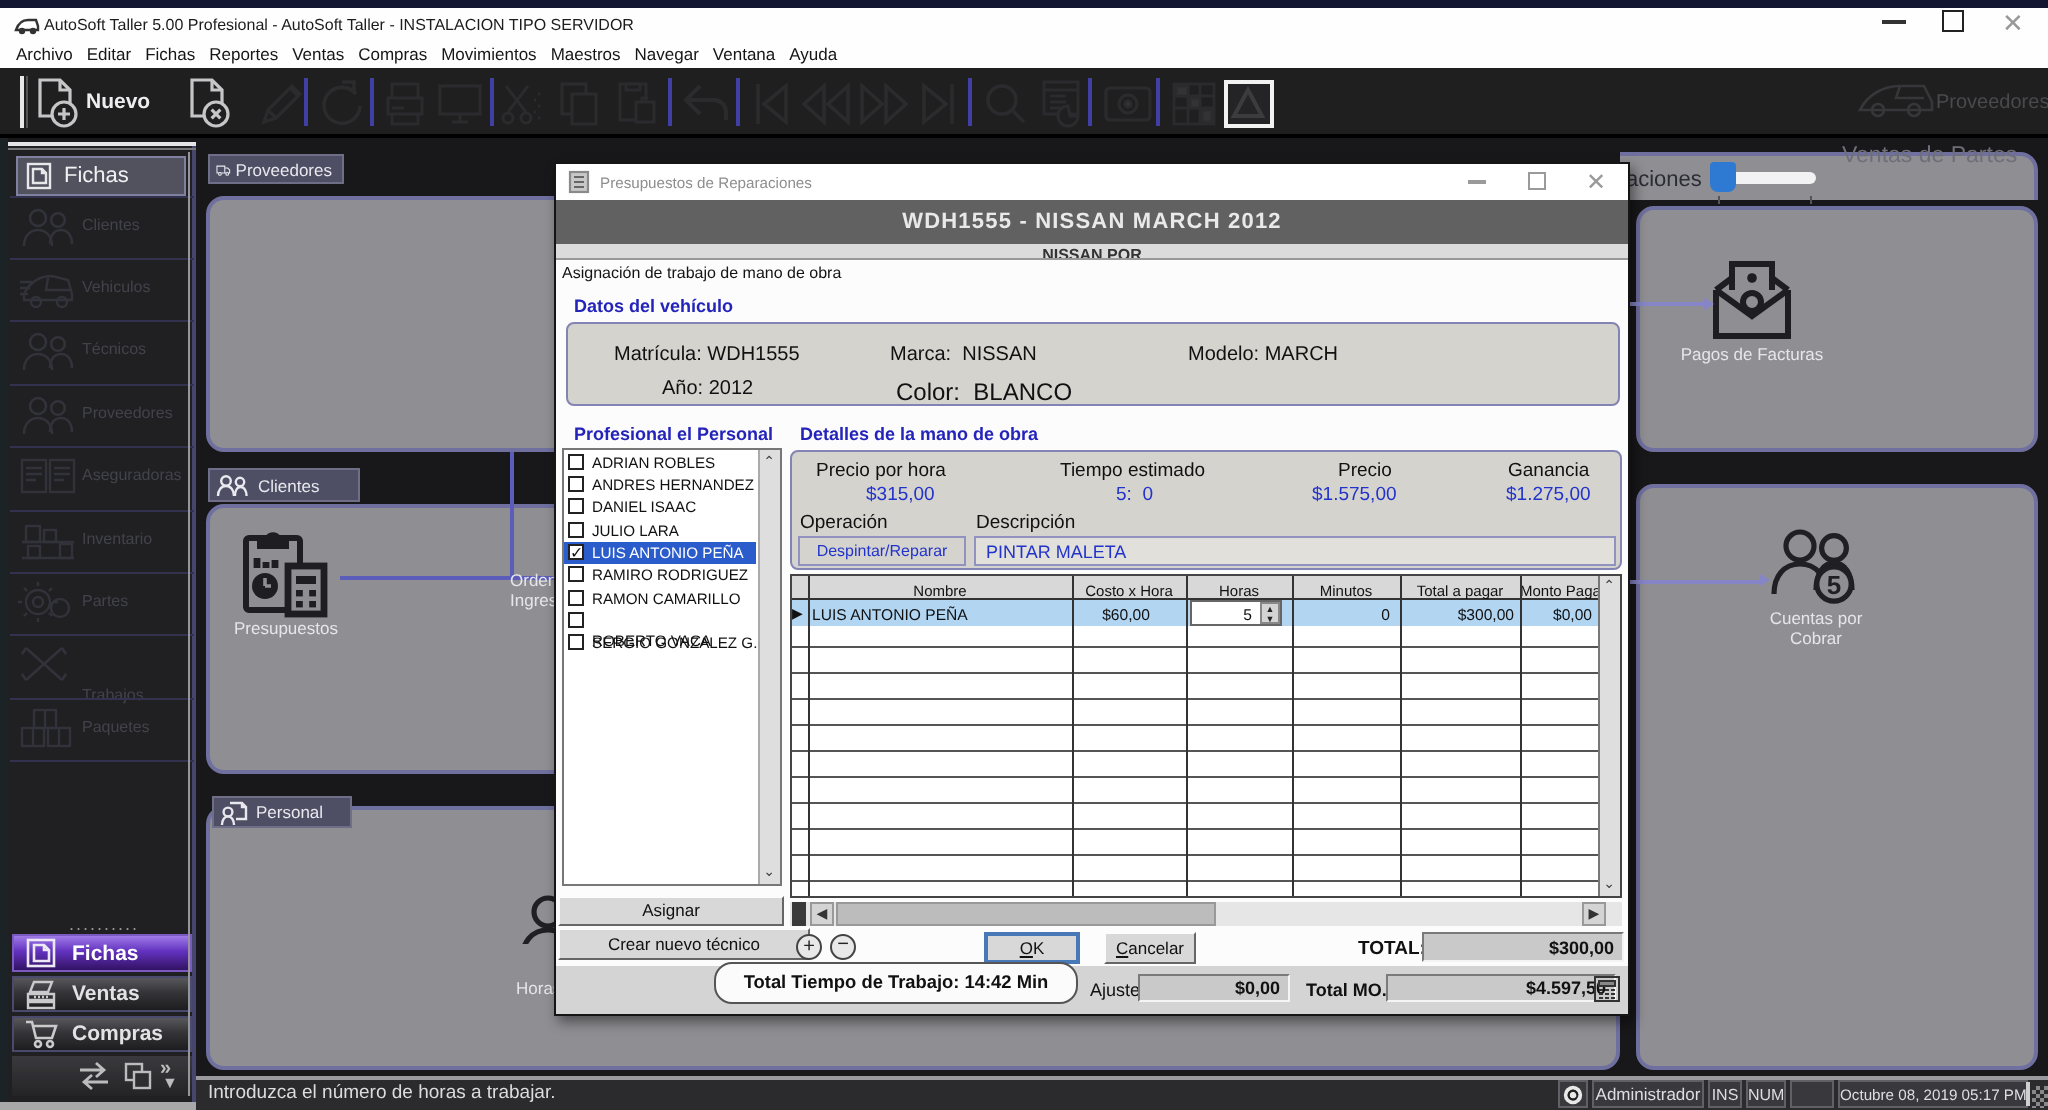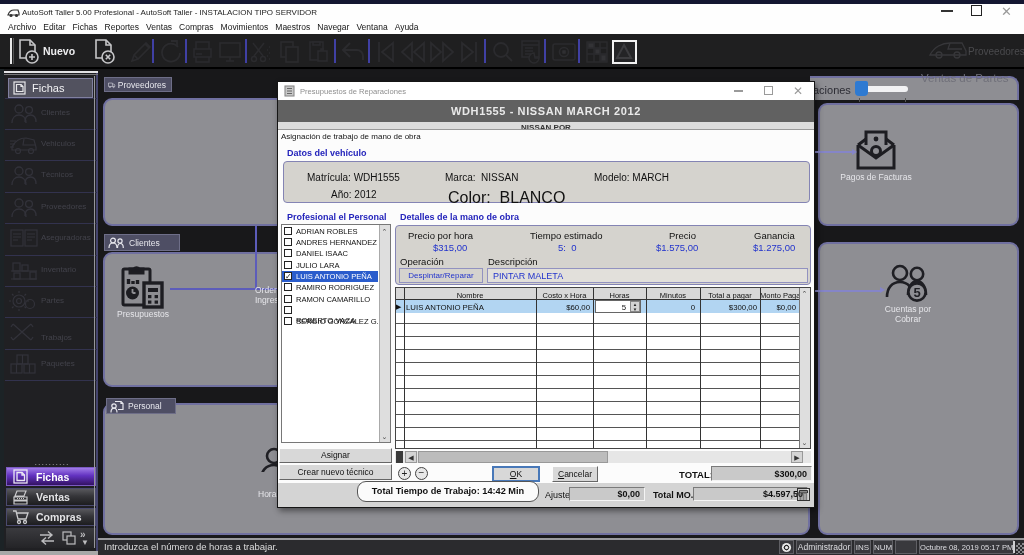--- a/index.html
+++ b/index.html
@@ -276,21 +276,21 @@
         <circle cx="21" cy="14" r="4.5"></circle>
       </svg>
     </div>
 <div class="a" style="left:41px;top:295.9px;font-size:8px;color:#42424b">Partes</div>
 <div class="a" style="left:5px;top:317.3px;width:92px;height:1px;background:#32324e"></div>
 <div class="a" style="left:9px;top:321.3px">
       <svg width="28" height="22" viewBox="0 0 28 22" fill="none" stroke="#32323a" stroke-width="1.3">
         <path d="M4 3 l18 16 M22 3 L4 19 M4 3 l-2 3 M22 3 l2 3 M4 19 l-2-3 M22 19 l2-3"></path>
       </svg>
     </div>
-<div class="a" style="left:41px;top:333px;font-size:8px;color:#42424b">Trabajos</div>
+<div class="a" style="left:41px;top:343px;font-size:8px;color:#42424b">Trabajos</div>
 <div class="a" style="left:5px;top:348.7px;width:92px;height:1px;background:#32324e"></div>
 <div class="a" style="left:9px;top:352.7px">
       <svg width="28" height="22" viewBox="0 0 28 22" fill="none" stroke="#32323a" stroke-width="1.2">
         <rect x="8" y="2" width="11" height="9"></rect>
         <rect x="2" y="11" width="11" height="9"></rect>
         <rect x="15" y="11" width="11" height="9"></rect>
         <path d="M13.5 2 v9 M7.5 11 v9 M20.5 11 v9"></path>
       </svg>
     </div>
 <div class="a" style="left:41px;top:358.7px;font-size:8px;color:#42424b">Paquetes</div>
@@ -437,21 +437,21 @@
     <div style="margin-top:1px;text-align:center;font-size:8px;font-weight:bold;color:#333">NISSAN POR</div>
   </div>
 <div class="a" style="left:278px;top:129px;width:536px;height:354px;background:#fcfcfc;border-top:1px solid #999"></div>
 <div class="a" style="left:281px;top:132px;font-size:8px;color:#141414">Asignación de trabajo de mano de obra</div>
 <div class="a" style="left:287px;top:148px;font-size:9px;font-weight:bold;color:#2424bb">Datos del vehículo</div>
 <div class="a" style="left:283px;top:161px;width:527px;height:42px;background:#d5d3ce;border:1px solid #8484b4;border-radius:4px"></div>
 <div class="a" style="left:307px;top:172px;font-size:10px;color:#111">Matrícula: WDH1555</div>
 <div class="a" style="left:445px;top:172px;font-size:10px;color:#111">Marca:&nbsp; NISSAN</div>
 <div class="a" style="left:594px;top:172px;font-size:10px;color:#111">Modelo: MARCH</div>
 <div class="a" style="left:331px;top:189px;font-size:10px;color:#111">Año: 2012</div>
-<div class="a" style="left:448px;top:189px;font-size:16px;color:#111">Color:&nbsp; BLANCO</div>
+<div class="a" style="left:448px;top:189px;font-size:12px;color:#111">Color:&nbsp; BLANCO</div>
 <div class="a" style="left:287px;top:212px;font-size:9px;font-weight:bold;color:#2424bb">Profesional el Personal</div>
 <div class="a" style="left:400px;top:212px;font-size:9px;font-weight:bold;color:#2424bb">Detalles de la mano de obra</div>
 <div class="a" style="left:395px;top:225px;width:416px;height:60px;background:#d5d3ce;border:1px solid #8484b4;border-radius:4px"></div>
 <div class="a" style="left:408px;top:230px;font-size:9.5px;color:#111">Precio por hora</div>
 <div class="a" style="left:530px;top:230px;font-size:9.5px;color:#111">Tiempo estimado</div>
 <div class="a" style="left:669px;top:230px;font-size:9.5px;color:#111">Precio</div>
 <div class="a" style="left:754px;top:230px;font-size:9.5px;color:#111">Ganancia</div>
 <div class="a" style="left:433px;top:242px;font-size:9.5px;color:#2233cc">$315,00</div>
 <div class="a" style="left:558px;top:242px;font-size:9.5px;color:#2233cc">5:&nbsp; 0</div>
 <div class="a" style="left:656px;top:242px;font-size:9.5px;color:#2233cc">$1.575,00</div>
@@ -478,33 +478,33 @@
 <div class="a" style="left:284px;top:294.5px;width:8px;height:8px;background:#fff;border:1px solid #222"></div>
 <div class="a" style="left:296px;top:294.5px;font-size:7.6px;color:#111;white-space:nowrap">RAMON CAMARILLO</div>
 <div class="a" style="left:284px;top:305.8px;width:8px;height:8px;background:#fff;border:1px solid #222"></div>
 <div class="a" style="left:296px;top:316px;font-size:7.6px;color:#111;white-space:nowrap">ROBERTO VACA</div>
 <div class="a" style="left:284px;top:317.1px;width:8px;height:8px;background:#fff;border:1px solid #222"></div>
 <div class="a" style="left:296px;top:317.1px;font-size:7.6px;color:#111;white-space:nowrap">SERGIO GONZALEZ G.</div>
 <div class="a" style="left:379px;top:225px;width:11px;height:217px;background:#dedede;border-left:1px solid #aaa"></div>
 <div class="a" style="left:379px;top:227px;width:11px;height:9px;font-size:7px;text-align:center;line-height:9px;color:#444">⌃</div>
 <div class="a" style="left:379px;top:432px;width:11px;height:10px;font-size:7px;text-align:center;line-height:9px;color:#444">⌄</div>
 <div class="a btn" style="left:279px;top:448px;width:113px;height:15px;line-height:13px">Asignar</div>
-<div class="a btn" style="left:279px;top:464px;width:113px;height:16px;line-height:14px">Crear nuevo técnico</div>
+<div class="a btn" style="left:279px;top:464px;width:126px;height:16px;line-height:14px">Crear nuevo técnico</div>
 <div class="a" style="left:395px;top:287px;width:416px;height:162px;background:#fff;border:1px solid #444"></div>
 <div class="a" style="left:396px;top:288px;width:403px;height:12px;background:#d8d8d8;border-bottom:1px solid #333"></div>
 <div class="a" style="left:404px;top:291px;width:132px;font-size:7.5px;color:#111;text-align:center;white-space:nowrap;overflow:hidden">Nombre</div>
 <div class="a" style="left:536px;top:291px;width:57px;font-size:7.5px;color:#111;text-align:center;white-space:nowrap;overflow:hidden">Costo x Hora</div>
 <div class="a" style="left:593px;top:291px;width:53px;font-size:7.5px;color:#111;text-align:center;white-space:nowrap;overflow:hidden">Horas</div>
 <div class="a" style="left:646px;top:291px;width:54px;font-size:7.5px;color:#111;text-align:center;white-space:nowrap;overflow:hidden">Minutos</div>
 <div class="a" style="left:700px;top:291px;width:60px;font-size:7.5px;color:#111;text-align:center;white-space:nowrap;overflow:hidden">Total a pagar</div>
 <div class="a" style="left:760px;top:291px;width:40px;font-size:7.5px;color:#111;text-align:center;white-space:nowrap;overflow:hidden">Monto Paga</div>
 <div class="a" style="left:396px;top:300px;width:403px;height:13px;background:#b2d5f2"></div>
 <div class="a" style="left:396px;top:302.5px;font-size:7px;color:#111">▶</div>
 <div class="a" style="left:406px;top:303px;font-size:7.8px;color:#111;white-space:nowrap">LUIS ANTONIO PEÑA</div>
-<div class="a" style="left:536px;top:303px;width:54px;font-size:7.8px;color:#111;text-align:right">$60,00</div>
+<div class="a" style="left:536px;top:303px;width:54px;font-size:7.8px;color:#111;text-align:center">$60,00</div>
 <div class="a" style="left:595px;top:300px;width:46px;height:13px;background:#fff;border:1px solid #666"></div>
 <div class="a" style="left:598px;top:303px;width:28px;font-size:7.8px;color:#111;text-align:right">5</div>
 <div class="a" style="left:630px;top:301px;width:10px;height:11px;background:#d4d4d4;border:1px solid #888;font-size:4.5px;line-height:5px;text-align:center;color:#222">▲<br>▼</div>
 <div class="a" style="left:646px;top:303px;width:49px;font-size:7.8px;color:#111;text-align:right">0</div>
 <div class="a" style="left:700px;top:303px;width:57px;font-size:7.8px;color:#111;text-align:right">$300,00</div>
 <div class="a" style="left:760px;top:303px;width:36px;font-size:7.8px;color:#111;text-align:right">$0,00</div>
 <div class="a" style="left:396px;top:322.5px;width:403px;height:1px;background:#555"></div>
 <div class="a" style="left:396px;top:335.6px;width:403px;height:1px;background:#555"></div>
 <div class="a" style="left:396px;top:348.6px;width:403px;height:1px;background:#555"></div>
 <div class="a" style="left:396px;top:361.7px;width:403px;height:1px;background:#555"></div>

